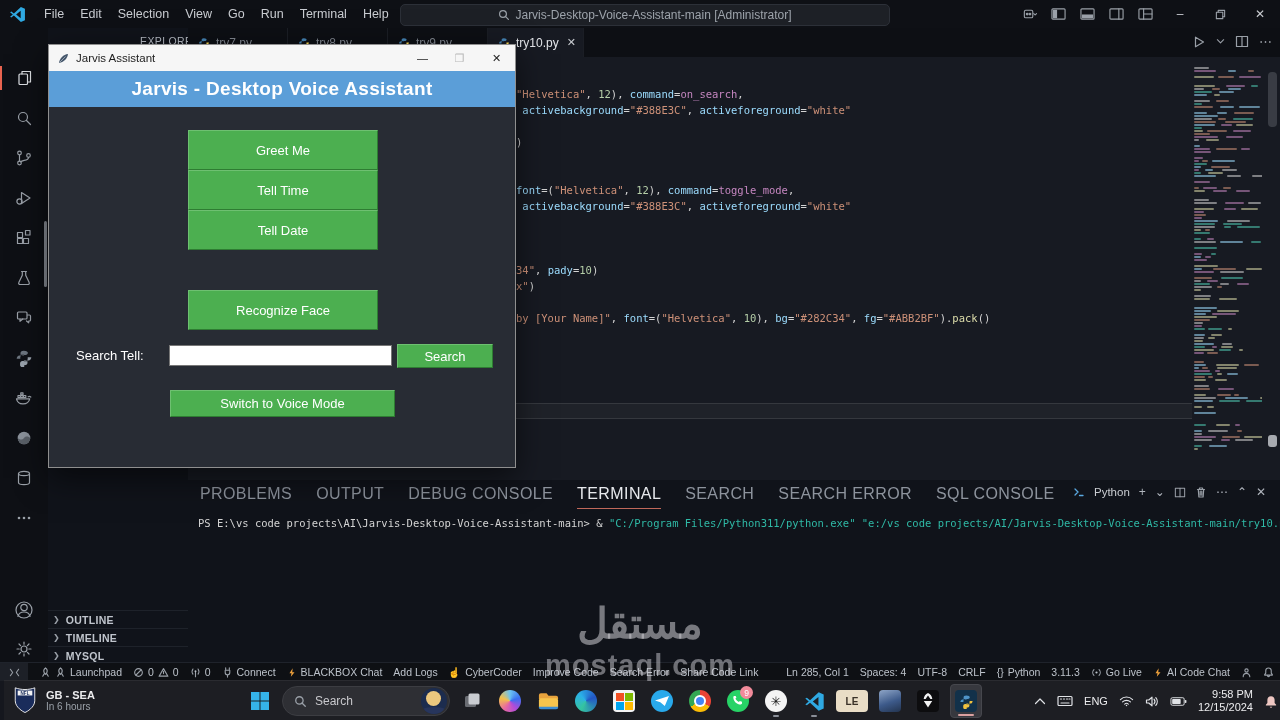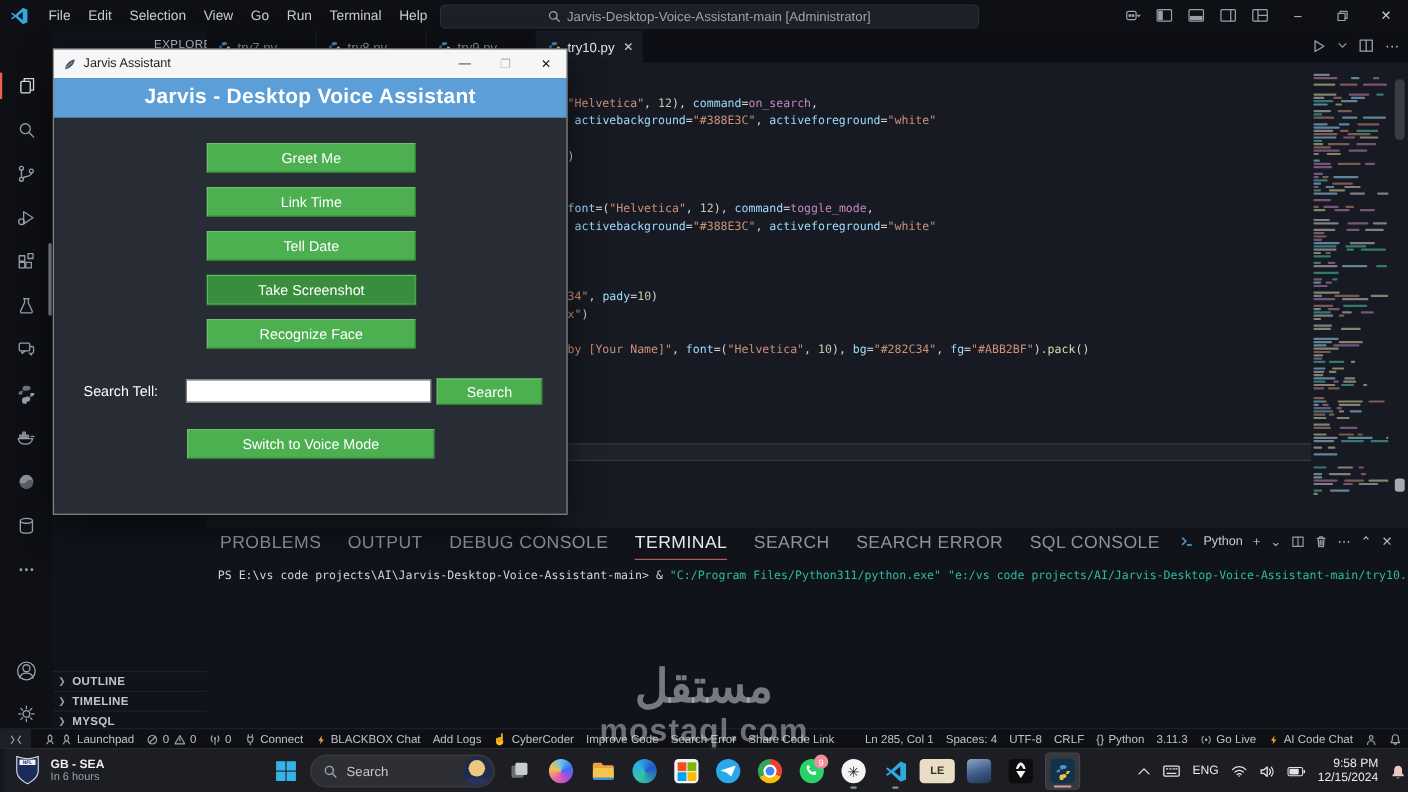--- a/index.html
+++ b/index.html
@@ -96,21 +96,21 @@
   
   #jarvis{left:48px;top:44px;width:468px;height:424px;z-index:100;background:#282C34;border:1px solid #8f8f8f;
           box-sizing:border-box;box-shadow:0 10px 30px rgba(0,0,0,.55);padding-left:17px;}
   #jv-titlebar{position:absolute;left:0;top:0;width:100%;height:26px;background:#f6f6f6;display:flex;align-items:center;box-sizing:border-box;}
   #jv-title{font-size:11.5px;color:#1c1c1c;margin-left:6px;}
   #jv-controls{position:absolute;right:0;top:0;height:26px;display:flex;}
   .jv-ctl{width:37px;height:26px;display:flex;align-items:center;justify-content:center;font-size:11px;color:#222;}
   .jv-ctl.dim{color:#b8b8b8;}
   #jv-header{position:absolute;left:0;top:26px;width:100%;height:36px;background:#5B9ED8;display:flex;align-items:center;justify-content:center;}
   #jv-header-text{color:#fff;font-weight:bold;font-size:19px;letter-spacing:.3px;}
-  .jv-btn{position:absolute;left:139px;width:190px;height:27px;background:#4CAF50;color:#fff;font-size:13px;
+  .jv-btn{position:absolute;left:139px;width:190px;height:40px;background:#4CAF50;color:#fff;font-size:13px;
           display:flex;align-items:center;justify-content:center;font-family:"Liberation Sans",sans-serif;
           border-top:1px solid #6ec071;border-left:1px solid #6ec071;border-bottom:1px solid #2e7d32;border-right:1px solid #2e7d32;box-sizing:border-box;}
   .jv-btn.activeb{background:#388E3C;border:1px solid #67b96b;outline:1px solid #1f5a22;}
   #jv-search-label{position:absolute;left:27px;top:303px;color:#fff;font-size:13px;}
   #jv-search-input{position:absolute;left:120px;top:300px;width:223px;height:21px;background:#fff;border:1px solid #777;box-sizing:border-box;font-size:12px;padding:0 4px;}
   #jv-search-btn{position:absolute;left:348px;top:299px;width:96px;height:24px;left:348px;}
   #jv-voice-btn{position:absolute;left:121px;top:345px;width:225px;height:27px;}
   #jv-footer{position:absolute;left:0;top:403px;width:100%;text-align:center;color:#9BA2AC;font-size:11px;}
   .greenbtn{background:#4CAF50;color:#fff;font-size:13px;display:flex;align-items:center;justify-content:center;
             border-top:1px solid #6ec071;border-left:1px solid #6ec071;border-bottom:1px solid #2e7d32;border-right:1px solid #2e7d32;box-sizing:border-box;}
@@ -839,23 +839,22 @@
       <div id="jv-controls">
         <div class="jv-ctl">—</div>
         <div class="jv-ctl dim">❐</div>
         <div class="jv-ctl">✕</div>
       </div>
     </div>
     <div id="jv-header">
       <span id="jv-header-text">Jarvis - Desktop Voice Assistant</span>
     </div>
     <div class="jv-btn" style="top:85px">Greet Me</div>
-    <div class="jv-btn" style="top:125px">Link Time</div>
+    <div class="jv-btn" style="top:125px">Tell Time</div>
     <div class="jv-btn" style="top:165px">Tell Date</div>
-    <div class="jv-btn activeb" style="top:205px">Take Screenshot</div>
     <div class="jv-btn" style="top:245px">Recognize Face</div>
     <span id="jv-search-label">Search Tell:</span>
     <input id="jv-search-input" value="" style="">
     <div id="jv-search-btn" class="greenbtn">Search</div>
     <div id="jv-voice-btn" class="greenbtn">Switch to Voice Mode</div>
   </div>
 
   <div class="abs" id="watermark">
     <div id="wm-ar">مستقل</div>
     <div id="wm-en">mostaql.com</div>

